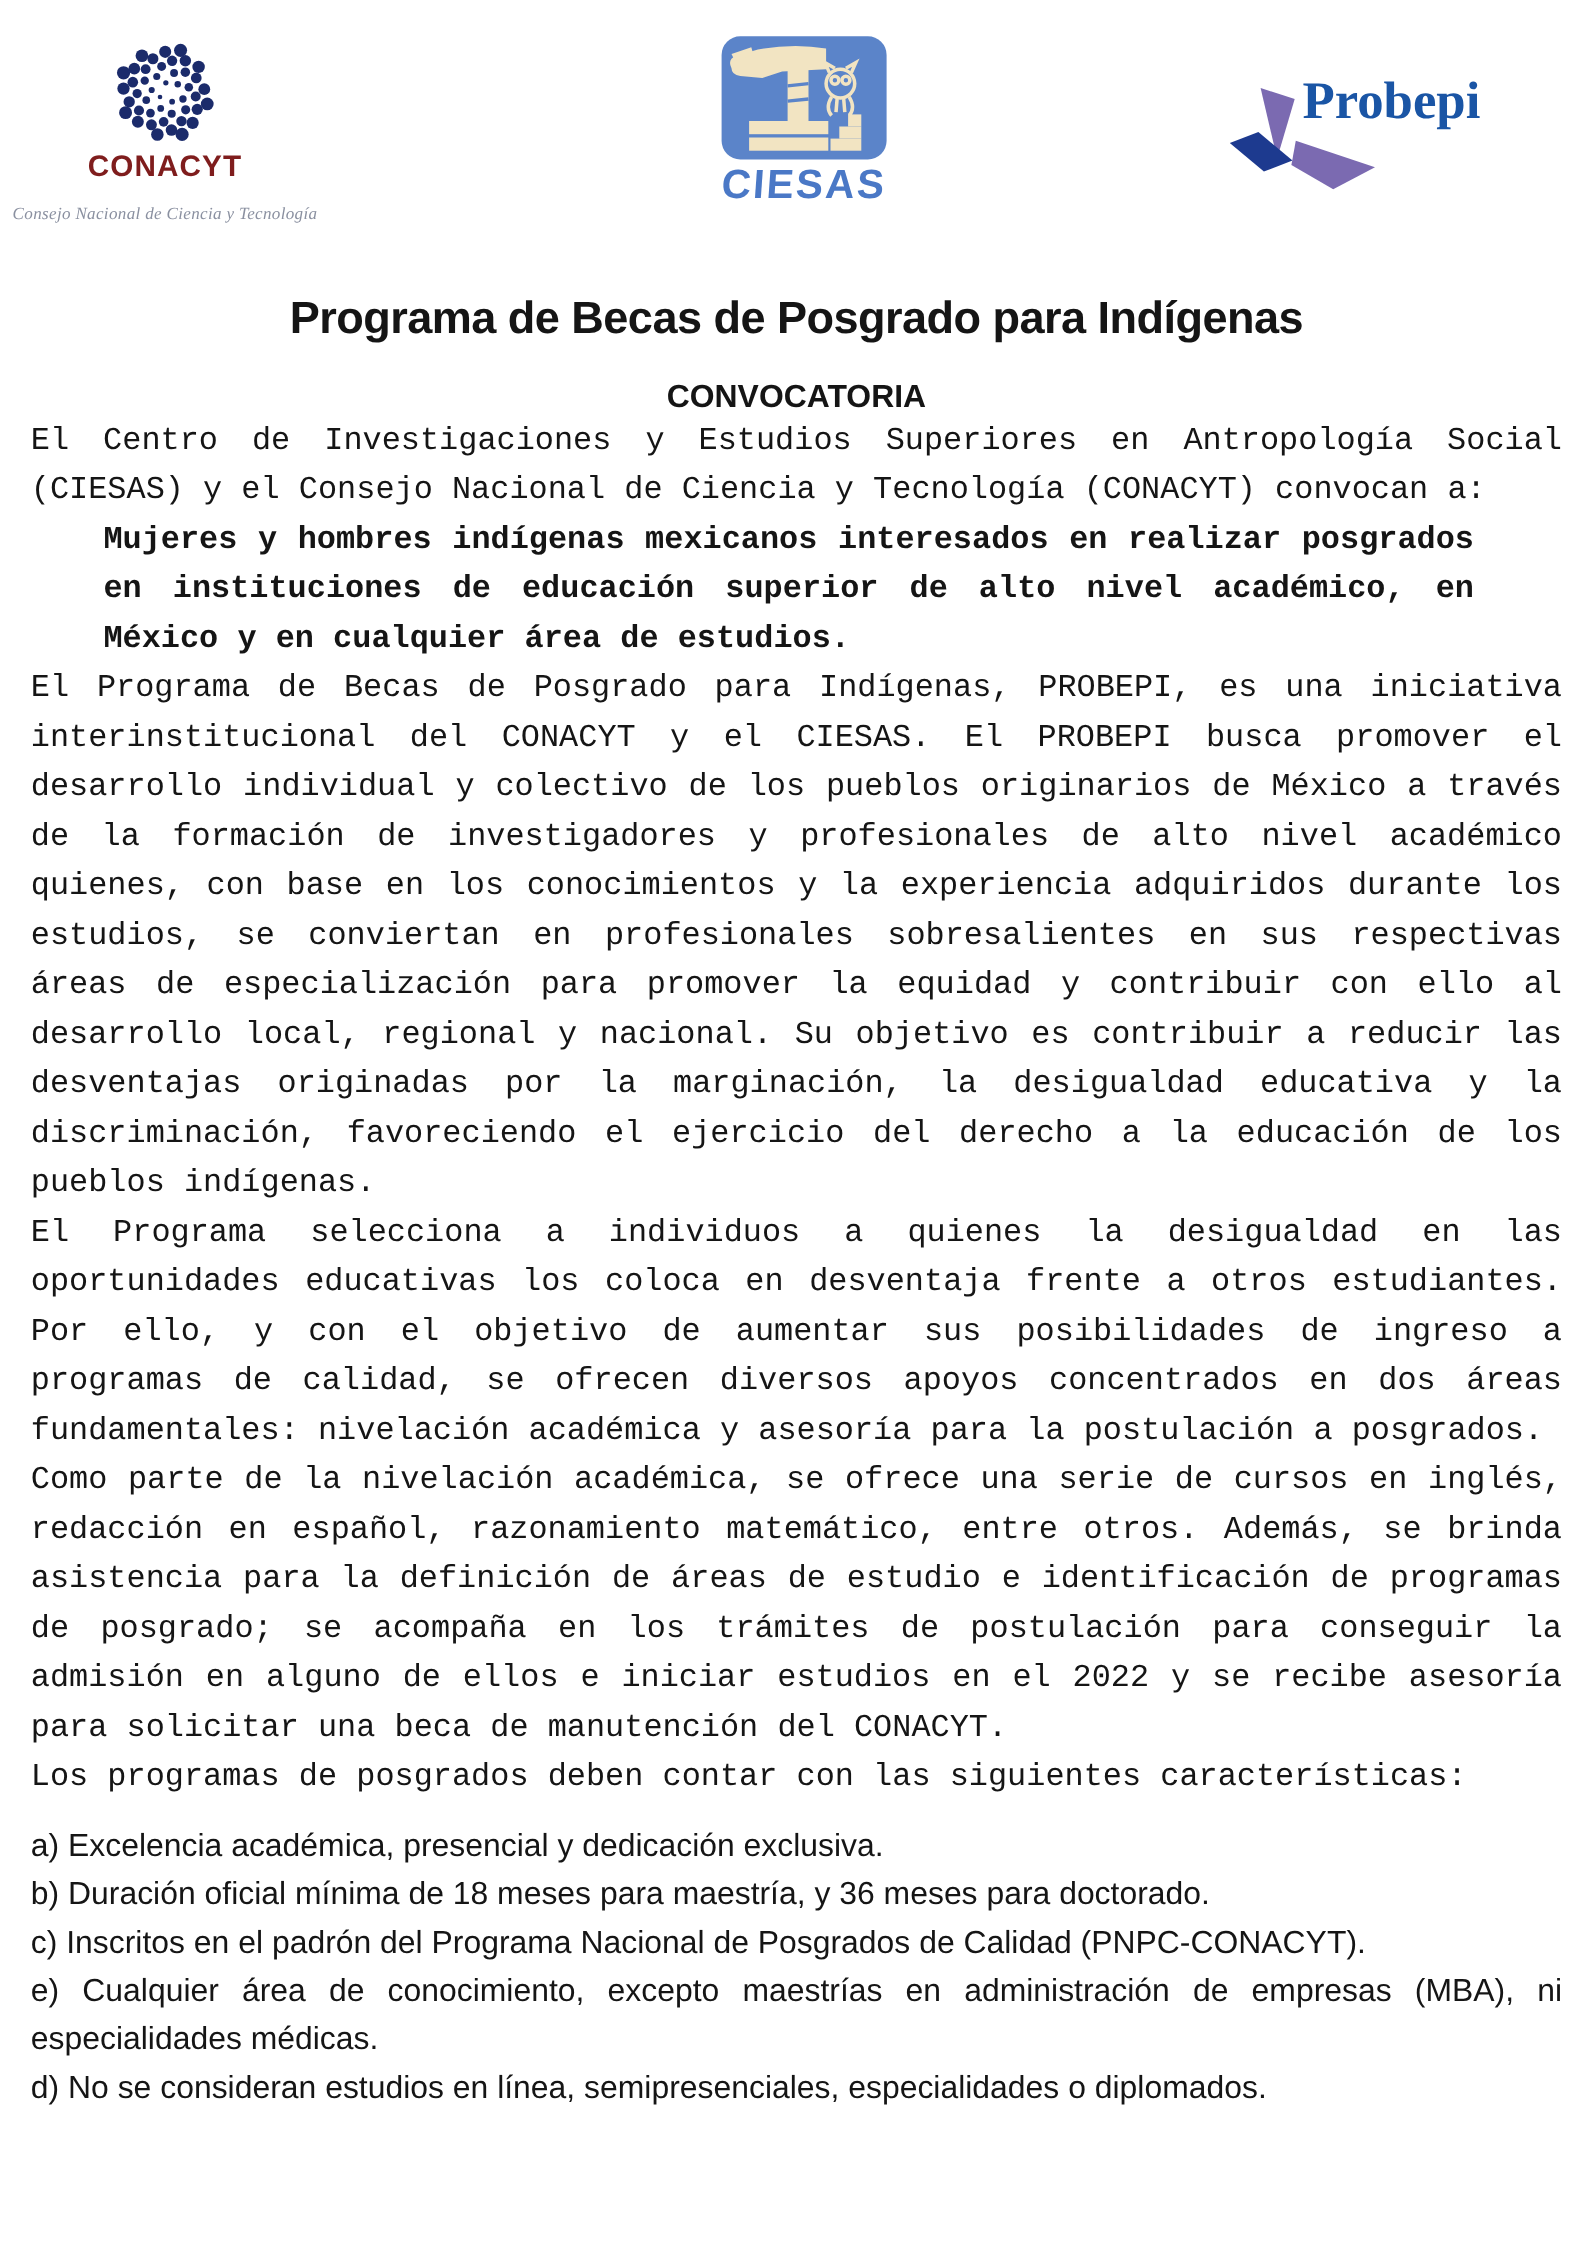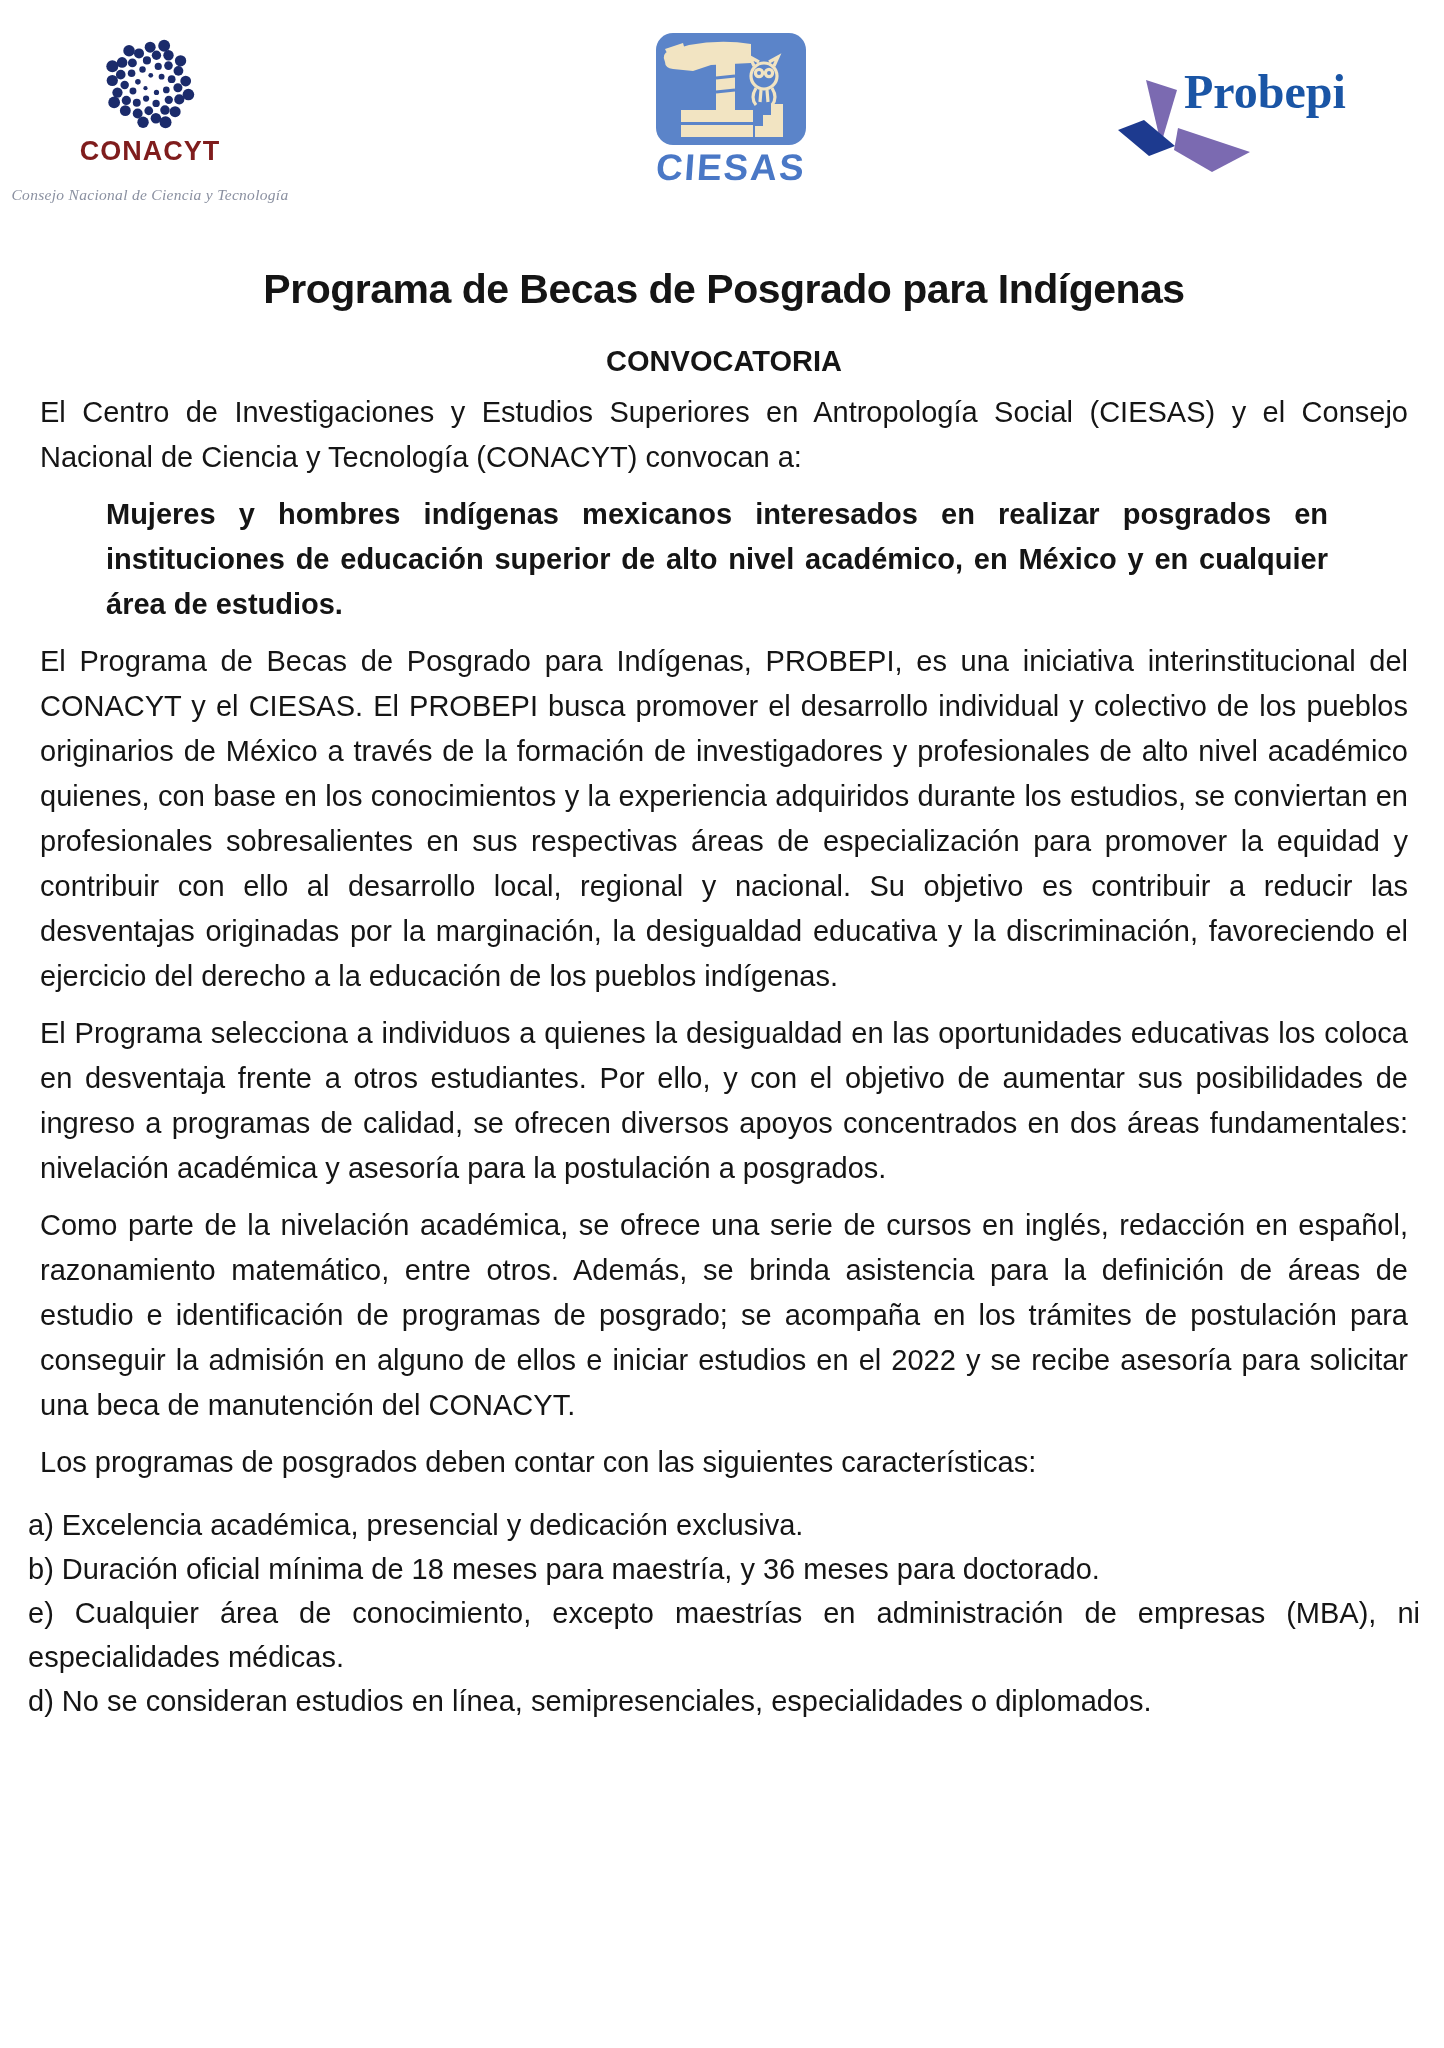--- a/index.html
+++ b/index.html
@@ -22,21 +22,21 @@
                color:#4a78c6;line-height:1;transform:skewX(-4deg);}
   .logo-probepi{position:absolute;left:1060px;top:28px;width:350px;height:146px;}
   .probepi-mark{position:absolute;left:0;top:0;}
   .probepi-word{position:absolute;left:96px;top:24px;font-family:"Liberation Serif", serif;
                 font-weight:700;font-size:48px;color:#1a55a5;line-height:1;}
 
   
   .doc-title{margin:74px 0 0;text-align:center;font-size:41px;font-weight:700;
              letter-spacing:-.5px;line-height:50px;}
   .doc-subtitle{margin-top:30px;text-align:center;font-size:29px;line-height:34px;font-weight:bold;}
-  p.body-text{font-size:29px;line-height:45px;text-align:justify;margin:12px;}
+  p.body-text{font-size:29px;line-height:45px;text-align:justify;margin:0;font-family:Liberation Mono, monospace;}
   .intro{margin-top:40px;}
   .highlight{margin:66px 0 0;padding-left:66px;padding-right:80px;font-weight:700;}
   .p-first{margin-top:70px;}
   .p-gap{margin-top:20px;}
   .req-list{margin-top:18px;}
   .req-list .list-item{font-size:29px;line-height:44px;text-align:justify;}
 </style>
 </head>
 <body>
 
@@ -151,17 +151,18 @@
 
   <p class="body-text p-gap">El Programa selecciona a individuos a quienes la desigualdad en las oportunidades educativas los coloca en desventaja frente a otros estudiantes. Por ello, y con el objetivo de aumentar sus posibilidades de ingreso a programas de calidad, se ofrecen diversos apoyos concentrados en dos áreas fundamentales: nivelación académica y asesoría para la postulación a posgrados.</p>
 
   <p class="body-text p-gap">Como parte de la nivelación académica, se ofrece una serie de cursos en inglés, redacción en español, razonamiento matemático, entre otros. Además, se brinda asistencia para la definición de áreas de estudio e identificación de programas de posgrado; se acompaña en los trámites de postulación para conseguir la admisión en alguno de ellos e iniciar estudios en el 2022 y se recibe asesoría para solicitar una beca de manutención del CONACYT.</p>
 
   <p class="body-text p-gap">Los programas de posgrados deben contar con las siguientes características:</p>
 
   <div class="req-list">
     <div class="list-item">a) Excelencia académica, presencial y dedicación exclusiva.</div>
     <div class="list-item">b) Duración oficial mínima de 18 meses para maestría, y 36 meses para doctorado.</div>
+    <div class="list-item">c)  Inscritos en el padrón del Programa Nacional de Posgrados de Calidad (PNPC-CONACYT).</div>
     <div class="list-item">e) Cualquier área de conocimiento, excepto maestrías en administración de empresas (MBA), ni especialidades médicas.</div>
     <div class="list-item">d) No se consideran estudios en línea, semipresenciales, especialidades o diplomados.</div>
   </div>
 
 </div>
 
 </body></html>

